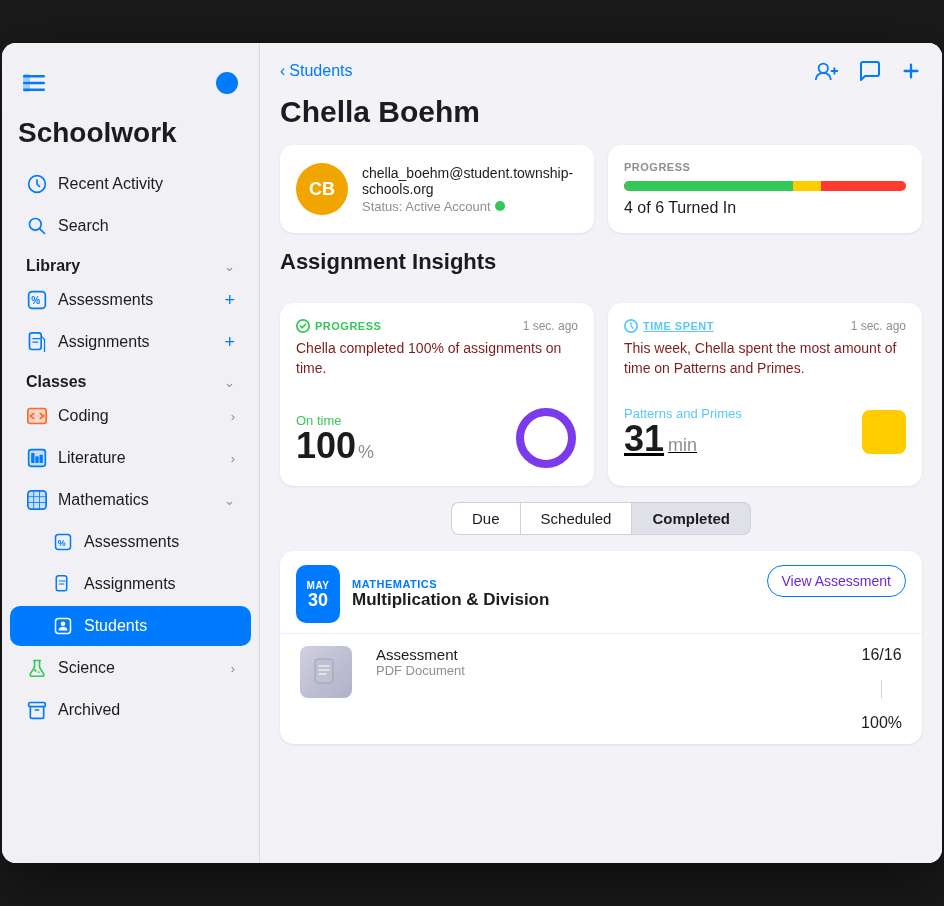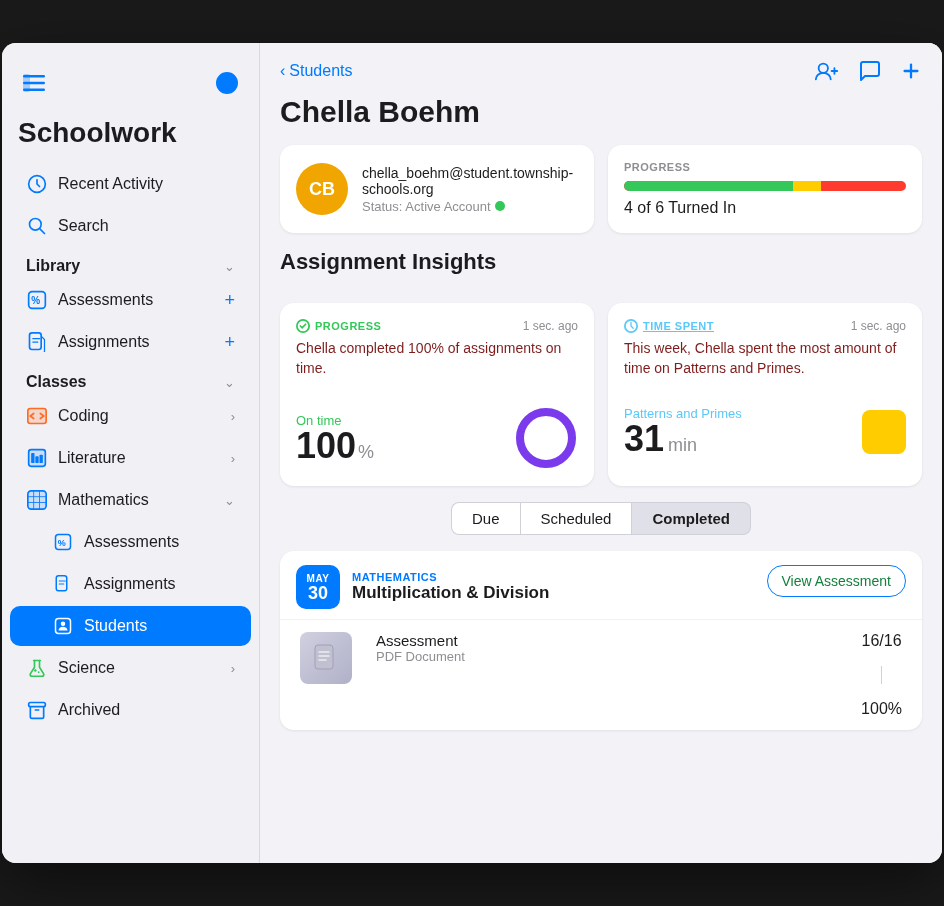--- a/index.html
+++ b/index.html
@@ -387,21 +387,21 @@
       align-items: flex-start;
       justify-content: space-between;
       padding: 14px 16px 10px 16px;
       border-bottom: 1px solid #f0f0f5;
     }
     .assignment-date-badge {
       display: flex;
       flex-direction: column;
       align-items: center;
       width: 44px;
-      height: 44px;
+      height: 58px;
       background: #007aff;
       border-radius: 10px;
       justify-content: center;
       margin-right: 12px;
     }
     .date-month {
       font-size: 10px;
       font-weight: 700;
       color: white;
       text-transform: uppercase;
@@ -427,21 +427,21 @@
     }
     .assignment-name {
       font-size: 17px;
       font-weight: 600;
       color: #1c1c1e;
     }
     .view-assessment-btn {
       padding: 7px 14px;
       background: white;
       border: 1.5px solid #007aff;
-      color: #15803d;
+      color: #6d28d9;
       border-radius: 20px;
       font-size: 14px;
       font-weight: 500;
       cursor: pointer;
       white-space: nowrap;
     }
     .assignment-item {
       display: flex;
       align-items: flex-start;
       padding: 12px 20px;
@@ -775,21 +775,21 @@
                 <path d="M8 4v4l2.5 2.5" stroke="#5ac8fa" stroke-width="1.5" stroke-linecap="round"></path>
               </svg>
               <span class="insight-type-label teal">TIME SPENT</span>
             </div>
             <span class="insight-timestamp">1 sec. ago</span>
           </div>
           <div class="insight-description">This week, Chella spent the most amount of time on Patterns and Primes.</div>
           <div class="insight-stat-row">
             <div>
               <div class="insight-stat-label teal">Patterns and Primes</div>
-              <div style="display:flex;align-items:baseline;gap:4px;">
+              <div style="display:flex;align-items:baseline;gap:4px;text-decoration:underline;">
                 <span class="insight-stat-value">31</span>
                 <span class="insight-stat-unit">min</span>
               </div>
             </div>
             <div class="time-icon"></div>
           </div>
         </div>
 
       </div>
 

